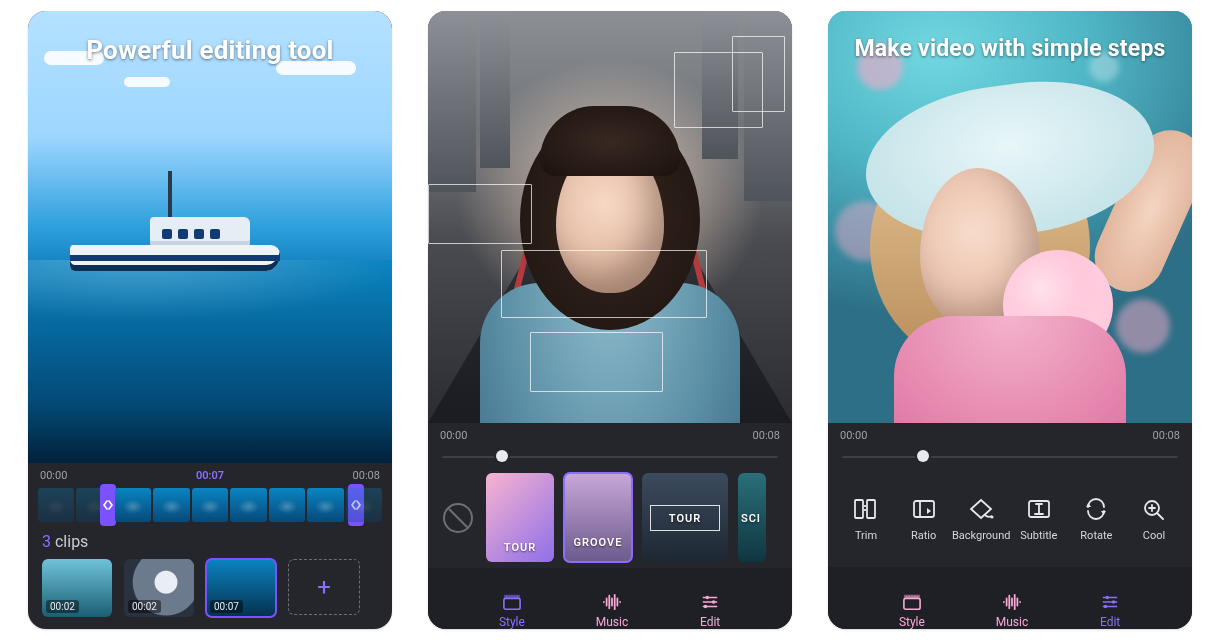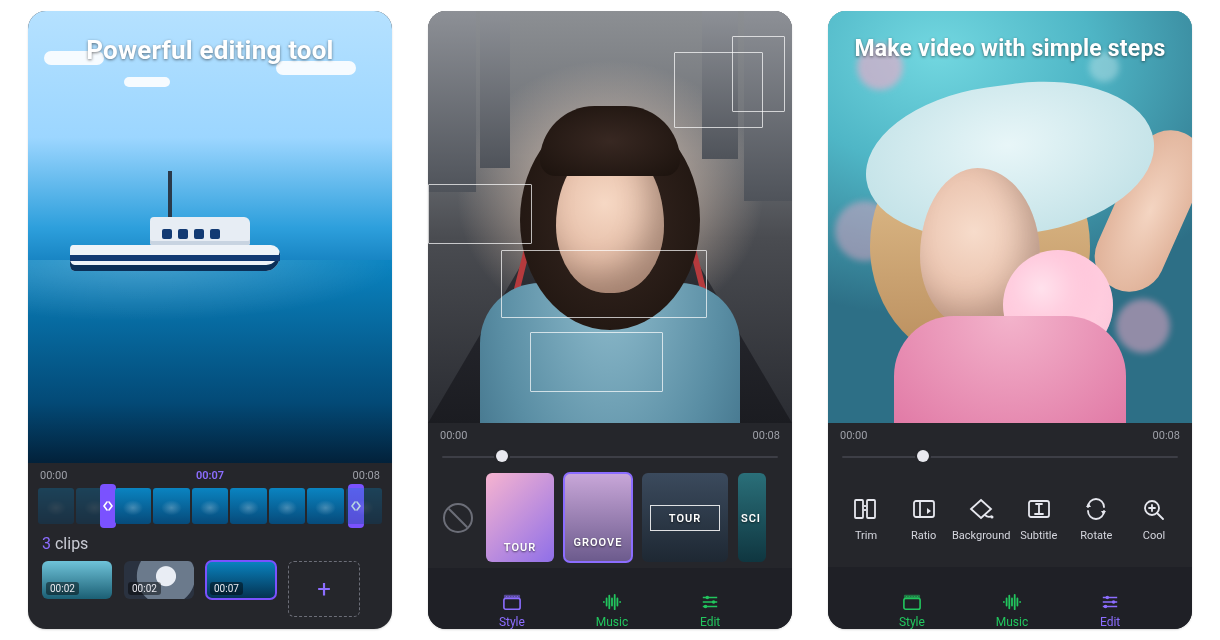--- a/index.html
+++ b/index.html
@@ -52,37 +52,37 @@
 
 
 .filmstrip{position:relative;height:50px;margin:2px 10px 6px;display:flex;gap:2px;}
 .frame-thumb{flex:1;border-radius:3px;background:linear-gradient(#0a84c1, #064a7a);position:relative;overflow:hidden;}
 .frame-thumb::after{content:"";position:absolute;inset:0;background:
  radial-gradient(40% 30% at 50% 55%, rgba(255,255,255,.25), rgba(0,0,0,0) 70%);} 
 .handle{position:absolute;top:-4px;bottom:-4px;width:16px;background:#7a52ff;border-radius:4px;display:flex;align-items:center;justify-content:center;color:#fff;font-size:12px;}
 .clips-label{color:#c9cbd4;font-size:16px;padding:4px 14px;}
 .clips-label .accent{color:#8c6dff;}
 .clips-row{display:flex;gap:12px;padding:4px 14px 12px;}
-.clip{position:relative;width:70px;height:38px;border-radius:6px;overflow:hidden;background:#111215;}
+.clip{position:relative;width:70px;height:58px;border-radius:6px;overflow:hidden;background:#111215;}
 .clip.sel{outline:2px solid #7a52ff;outline-offset:-1px;}
 .clip .badge{position:absolute;left:4px;bottom:4px;color:#e9e9ef;font-size:10px;background:rgba(0,0,0,.45);padding:1px 4px;border-radius:3px;}
 .clip-add{width:70px;height:54px;border:1.5px dashed #6c6e78;border-radius:6px;display:flex;align-items:center;justify-content:center;color:#8c6dff;font-size:24px;}
 
 
 .styles-row{display:flex;gap:10px;align-items:stretch;padding:6px 12px;height:96px;}
 .no-style{width:36px;display:flex;align-items:center;justify-content:center;}
 .no-style-circ{width:26px;height:26px;border-radius:50%;border:2px solid #6c6e78;position:relative;}
 .no-style-circ::after{content:"";position:absolute;left:50%;top:50%;width:26px;height:2px;background:#6c6e78;transform:translate(-50%,-50%) rotate(45deg);}
 .style-card{width:68px;border-radius:6px;overflow:hidden;position:relative;background:#3a3b44;}
 .style-card.sel{outline:2px solid #8c6dff;outline-offset:-1px;}
 .style-label{position:absolute;left:0;right:0;text-align:center;color:#fff;font-size:11px;font-weight:600;letter-spacing:1px;text-shadow:0 1px 2px rgba(0,0,0,.6);}
 
 
 .bottom-nav{margin-top:auto;display:flex;justify-content:space-evenly;align-items:flex-end;height:66px;background:#1f2026;}
-.nav-item{display:flex;flex-direction:column;align-items:center;gap:4px;color:#22c55e;font-size:12px;}
+.nav-item{display:flex;flex-direction:column;align-items:center;gap:4px;color:#f9a8d4;font-size:12px;}
 .nav-item.active{color:#8c6dff;}
 .nav-icon{width:22px;height:18px;}
 
 
 .tools-row{display:flex;justify-content:space-between;align-items:center;padding:12px 14px 8px;height:84px;}
 .tool{display:flex;flex-direction:column;align-items:center;gap:6px;color:#d5d6de;font-size:11px;width:48px;}
 .tool-icon{width:28px;height:28px;display:flex;align-items:center;justify-content:center;}
 
 svg{display:block;}
 </style>

